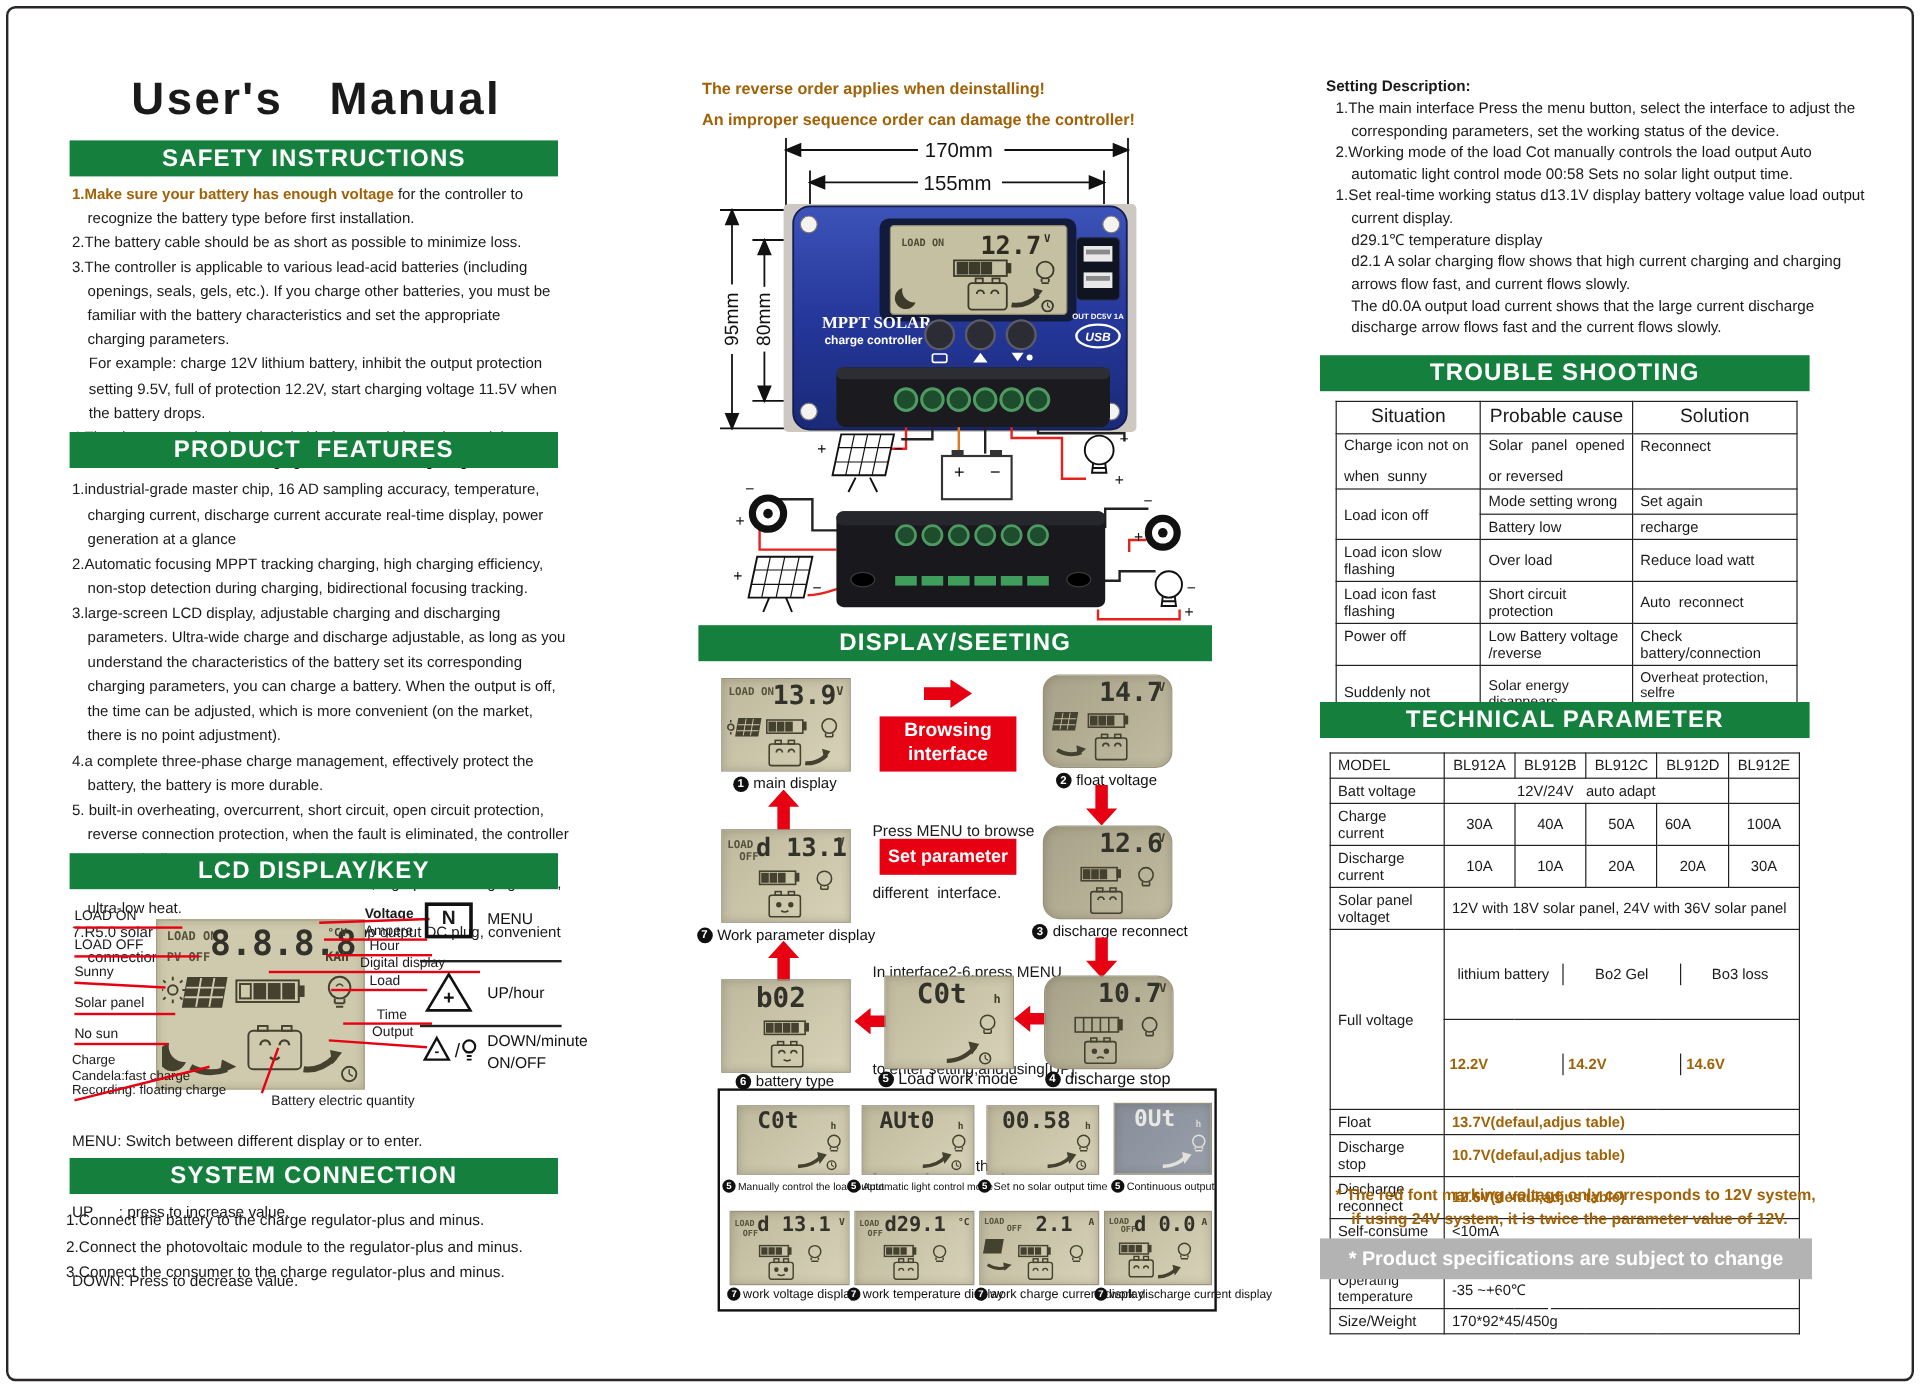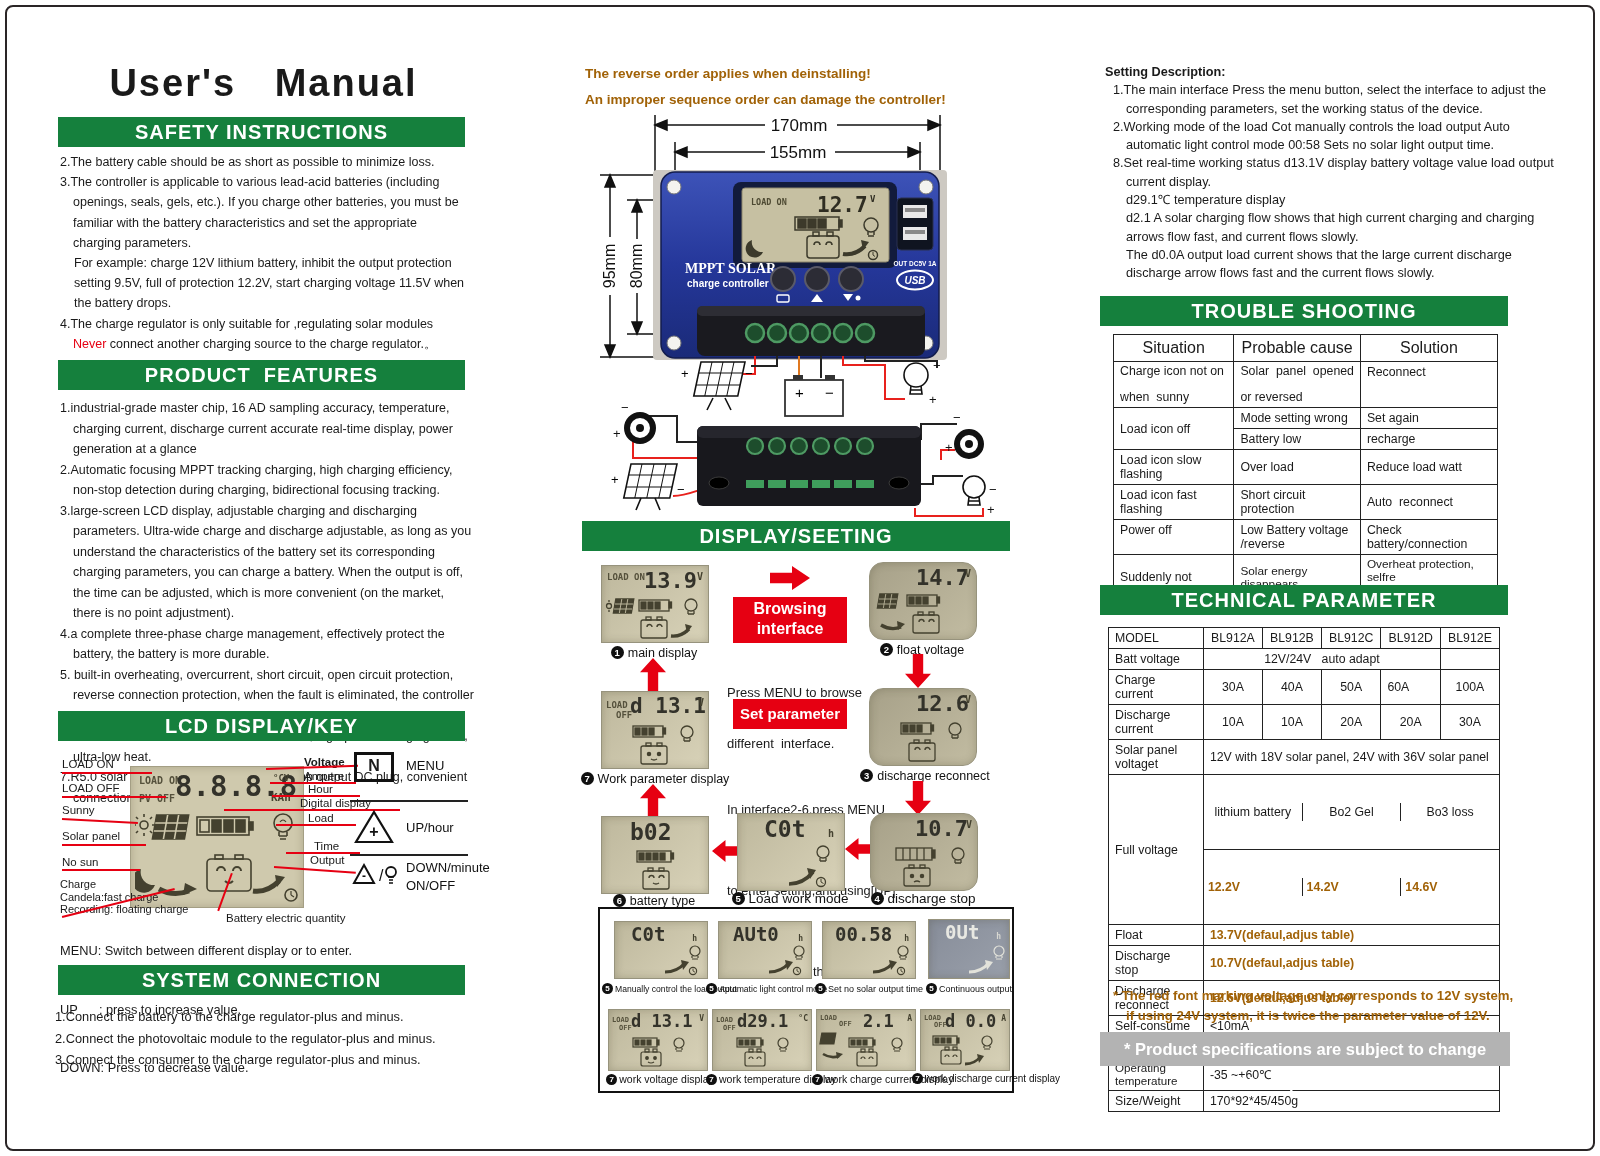--- a/index.html
+++ b/index.html
@@ -47,20 +47,21 @@
 </head>
 <body>
 
 <div class="page">
   <div class="frame"></div>
 
   <div class="abs title" style="left:60px;top:62px;width:407px;">User's  Manual</div>
   <div class="hdr" style="left:58px;top:117px;width:407px;">SAFETY INSTRUCTIONS</div>
 
   <div class="abs txt" style="left:60px;top:152px;width:408px;">
+    <div class="li"><span class="redb">1.Make sure your battery has enough voltage</span><span> for the controller to recognize the battery type before first installation.</span></div>
     <div class="li">2.The battery cable should be as short as possible to minimize loss.</div>
     <div class="li">3.The controller is applicable to various lead-acid batteries (including openings, seals, gels, etc.). If you charge other batteries, you must be familiar with the battery characteristics and set the appropriate charging parameters.</div>
     <div style="margin-left:14px;">For example: charge 12V lithium battery, inhibit the output protection setting 9.5V, full of protection 12.2V, start charging voltage 11.5V when the battery drops.</div>
     <div class="li"><span>4.The charge regulator is only suitable for ,regulating solar modules </span><span class="red">Never</span><span> connect another charging source to the charge regulator.。</span></div>
   </div>
 
   <div class="hdr" style="left:58px;top:360px;width:407px;">PRODUCT  FEATURES</div>
   <div class="abs txt" style="left:60px;top:398px;width:414px;line-height:20.5px;">
     <div class="li">1.industrial-grade master chip, 16 AD sampling accuracy, temperature, charging current, discharge current accurate real-time display, power generation at a glance</div>
     <div class="li">2.Automatic focusing MPPT tracking charging, high charging efficiency, non-stop detection during charging, bidirectional focusing tracking.</div>
@@ -754,21 +755,21 @@
           </g>
         </svg>
     </div>
     <div class="capsm" style="left:312px;top:164px;width:104px;text-align:center;font-size:10px;"><span class="n">7</span><span>work discharge current display</span></div>
   </div>
 
   <div class="abs" style="left:1105px;top:63px;width:456px;font-size:12.7px;line-height:18.3px;">
     <div style="font-weight:bold;">Setting Description:</div>
     <div class="li" style="padding-left:16px;text-indent:-13px;margin-left:5px;">1.The main interface Press the menu button, select the interface to adjust the corresponding parameters, set the working status of the device.</div>
     <div class="li" style="padding-left:16px;text-indent:-13px;margin-left:5px;">2.Working mode of the load Cot manually controls the load output Auto automatic light control mode 00:58 Sets no solar light output time.</div>
-    <div class="li" style="padding-left:16px;text-indent:-13px;margin-left:5px;">8.Set real-time working status d13.1V display battery voltage value load output current display.</div>
+    <div class="li" style="padding-left:16px;text-indent:-13px;margin-left:5px;">1.Set real-time working status d13.1V display battery voltage value load output current display.</div>
     <div style="margin-left:21px;">d29.1℃  temperature display</div>
     <div style="margin-left:21px;">d2.1 A solar charging flow shows that high current charging and charging arrows flow fast, and current flows slowly.</div>
     <div style="margin-left:21px;">The d0.0A output load current shows that the large current discharge discharge arrow flows fast and the current flows slowly.</div>
   </div>
 
   <div class="hdr" style="left:1100px;top:296px;width:408px;">TROUBLE SHOOTING</div>
 
   <table class="tbl abs" style="left:1113px;top:334px;width:385px;">
     <tbody>
         <tr>

